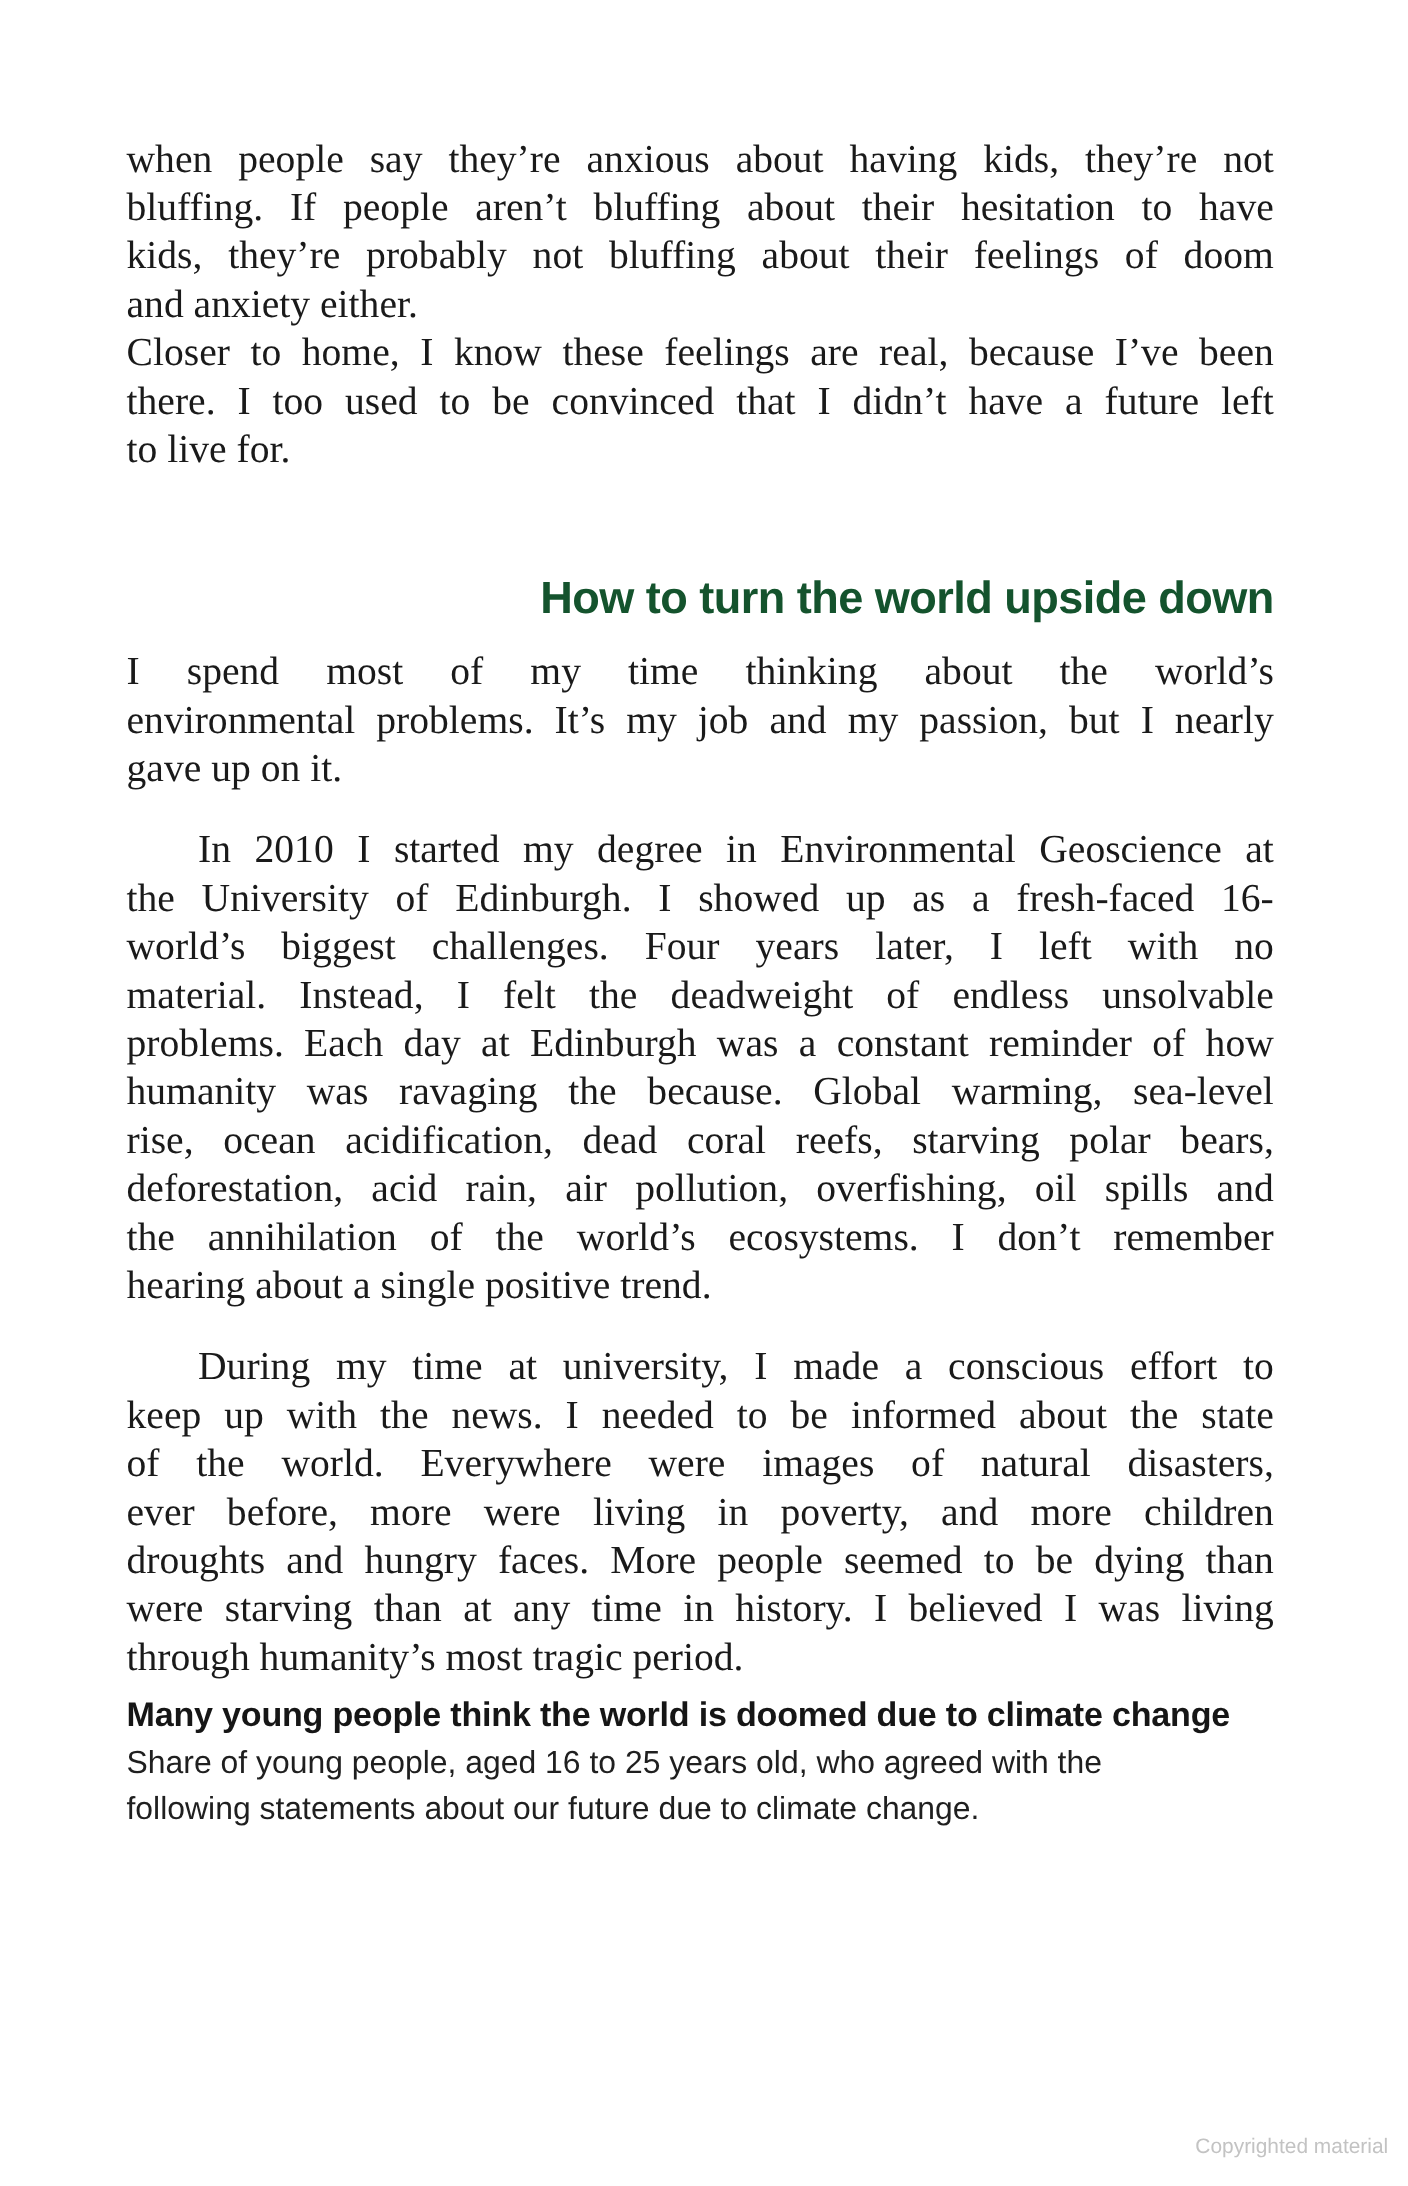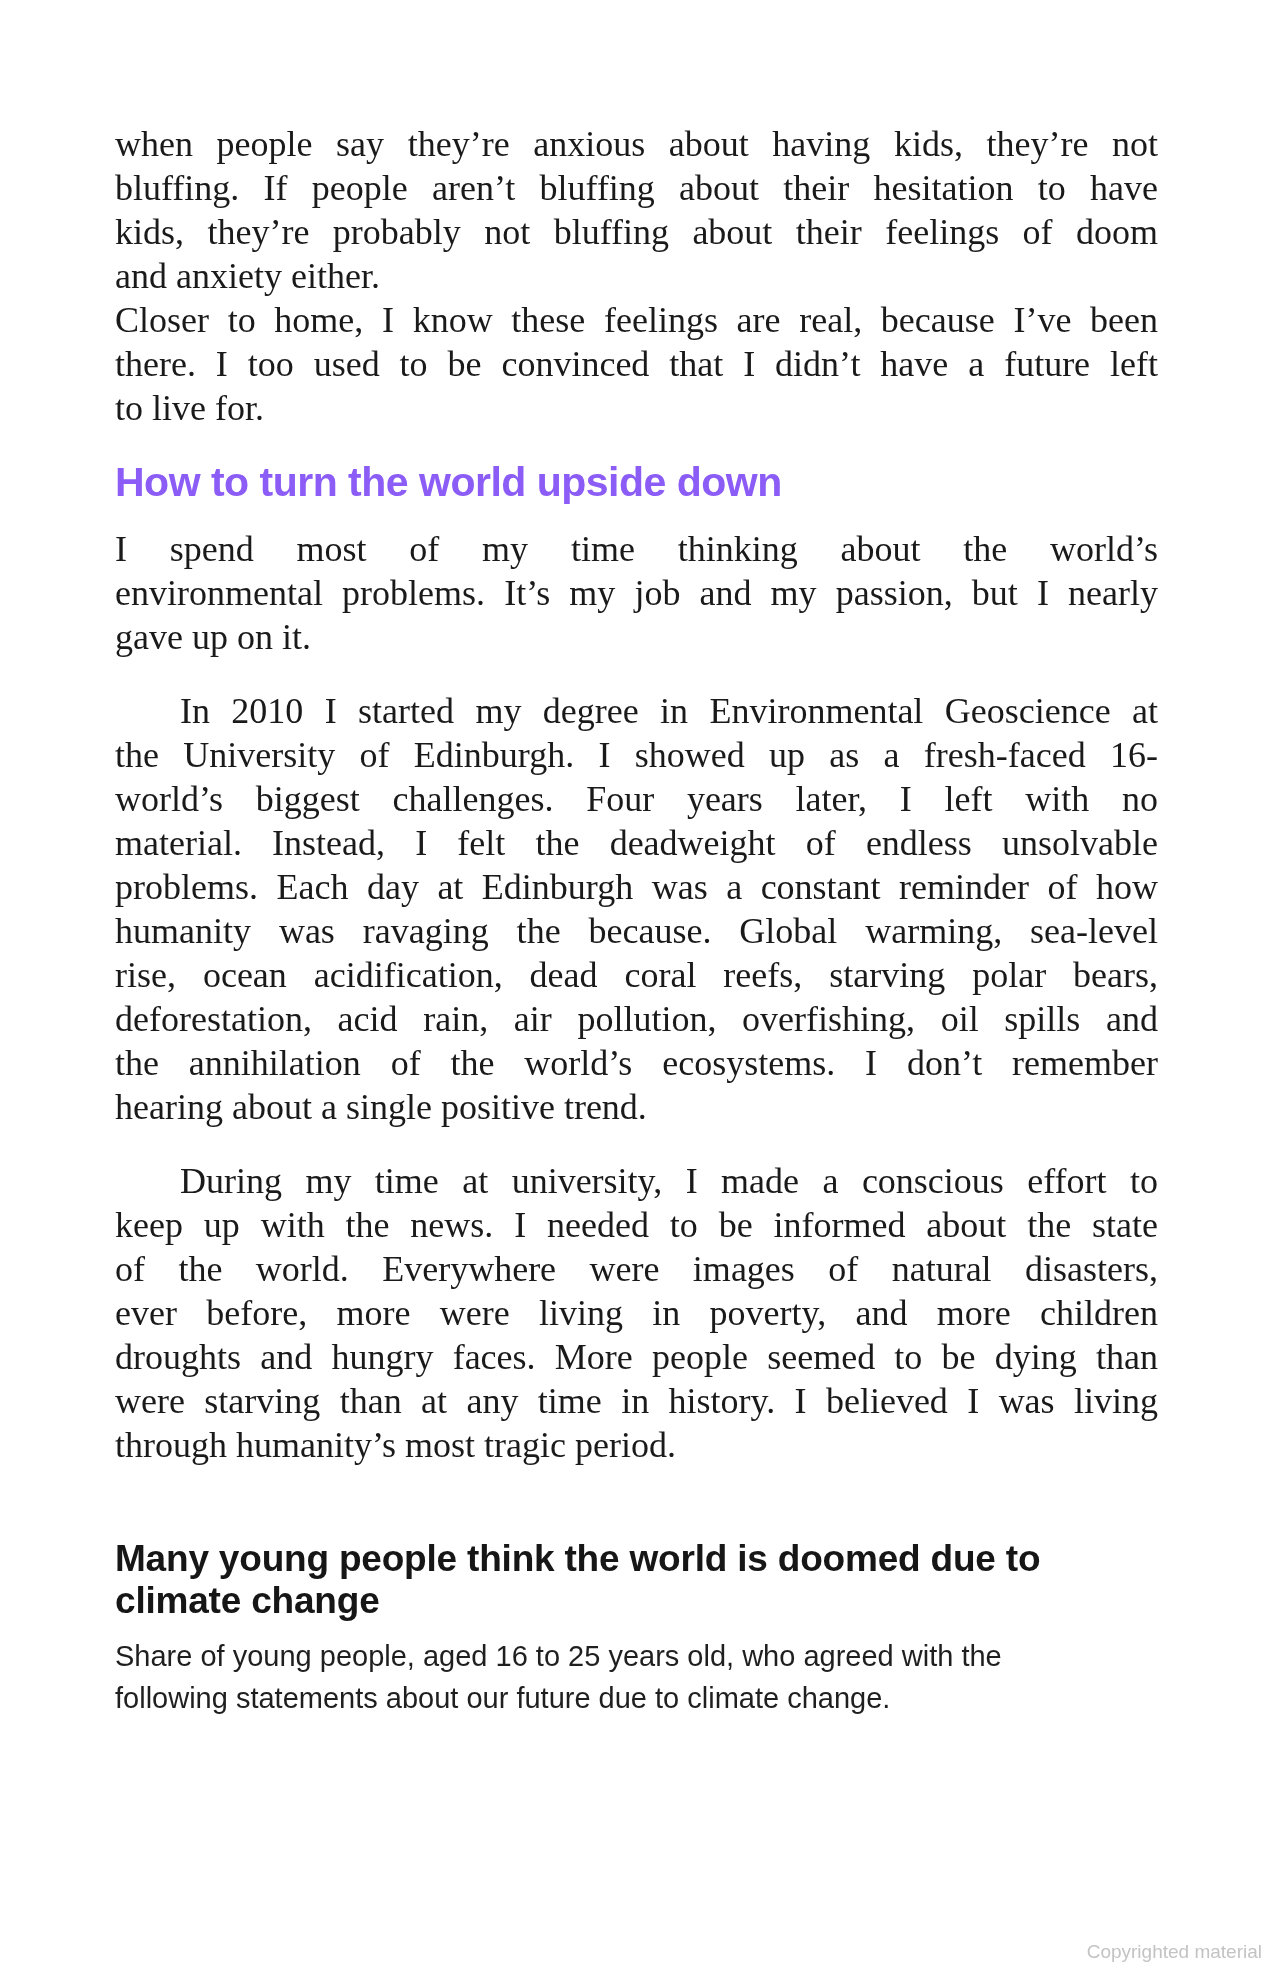--- a/index.html
+++ b/index.html
@@ -42,50 +42,50 @@
   }
   .body-line.indent {
     text-indent: 65px;
     margin-top: 30px;
   }
   .section-heading {
     font-family: "Liberation Sans", "DejaVu Sans", sans-serif;
     font-weight: bold;
     font-size: 41px;
     line-height: 50px;
-    text-align: left;
-    color: #8b5cf6;
-    margin: 27px 0 20px 0;
+    text-align: right;
+    color: #14532d;
+    margin: 88px 0 20px 0;
     letter-spacing: -0.5px;
   }
   
   .chart-header {
     position: absolute;
     left: 115px;
     top: 1538px;
     width: 1043px;
     font-family: "Liberation Sans", "DejaVu Sans", sans-serif;
     color: #161616;
   }
   .chart-title {
-    font-size: 37px;
+    font-size: 31px;
     font-weight: bold;
     line-height: 42px;
     margin: 0;
     letter-spacing: -0.2px;
   }
   .chart-subtitle-line {
     font-size: 29px;
     font-weight: normal;
     line-height: 42px;
     margin: 0;
     color: #1f1f1f;
   }
   .chart-subtitle-line.first {
-    margin-top: 13px;
+    margin-top: 2px;
   }
   
   .watermark {
     position: absolute;
     right: 18px;
     top: 1941px;
     font-family: Liberation Sans, sans-serif;
     font-size: 19px;
     color: #c3c3c3;
   }

